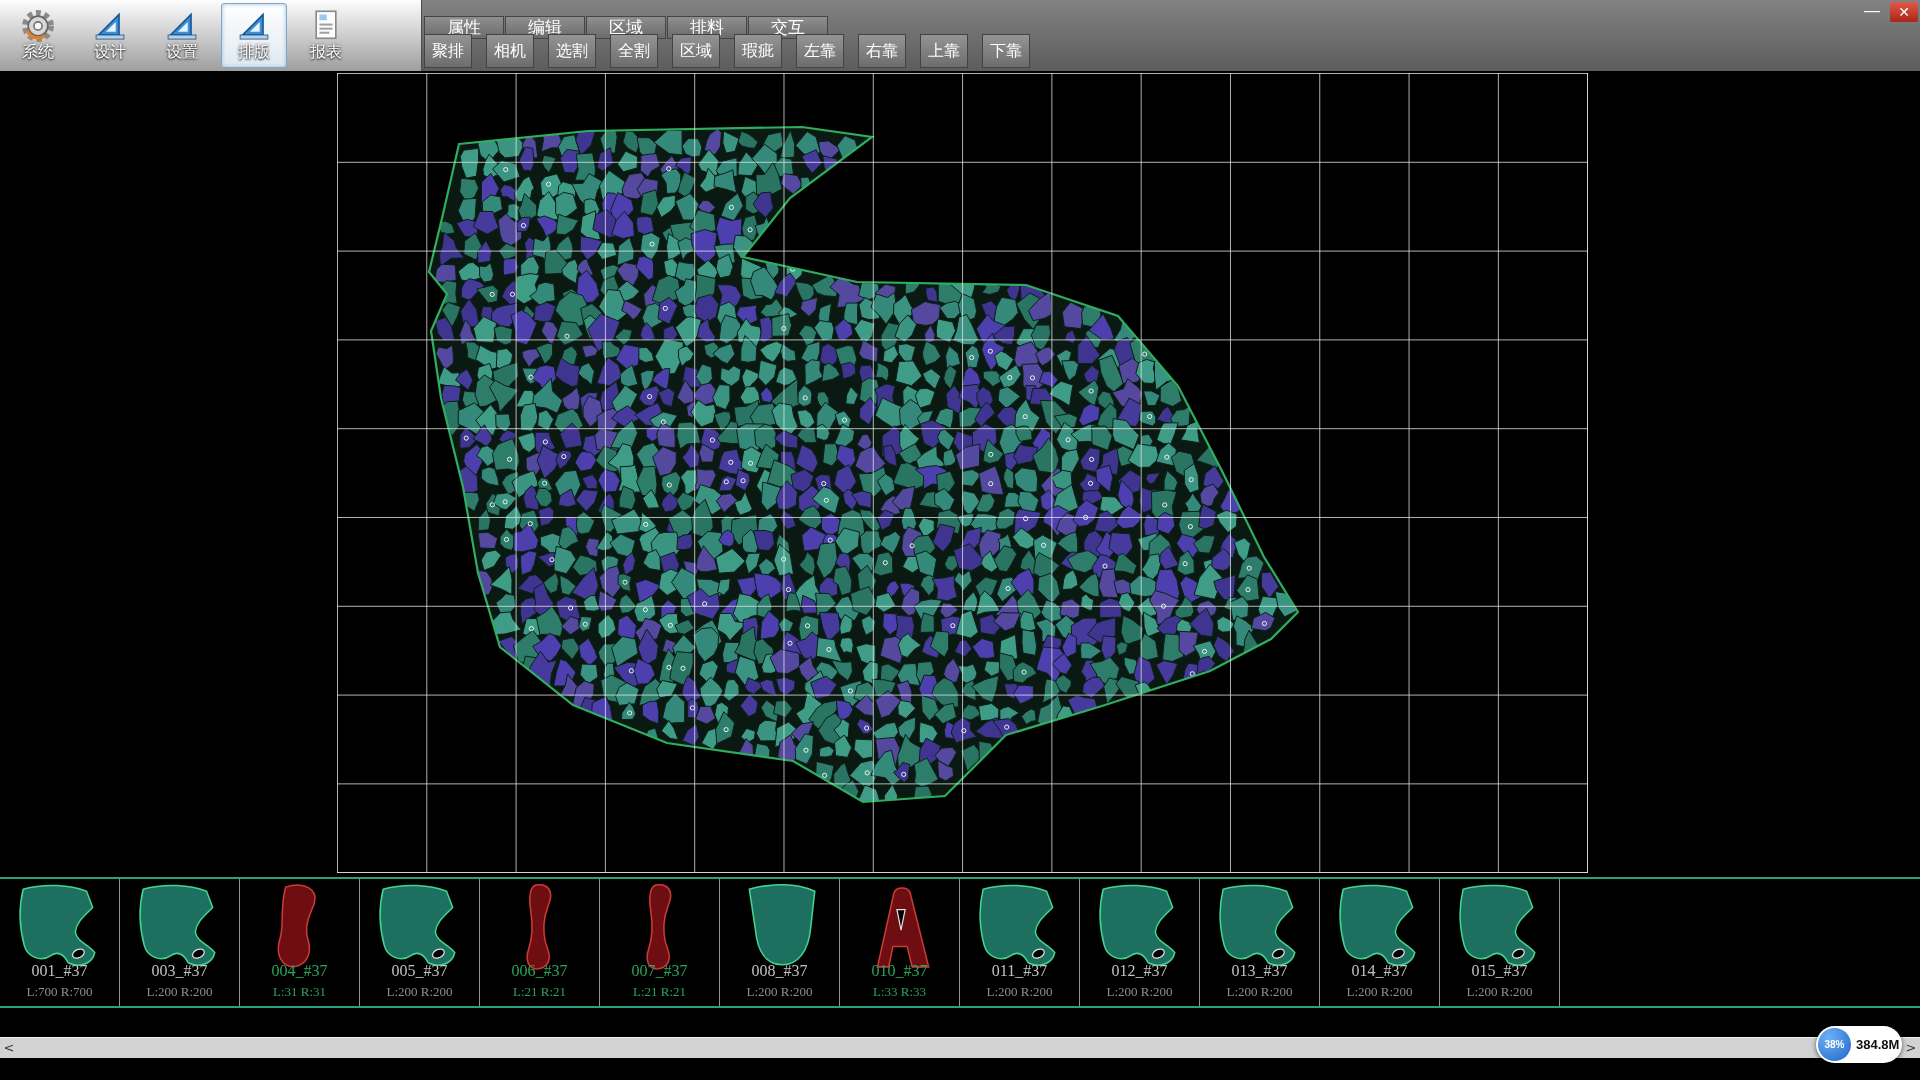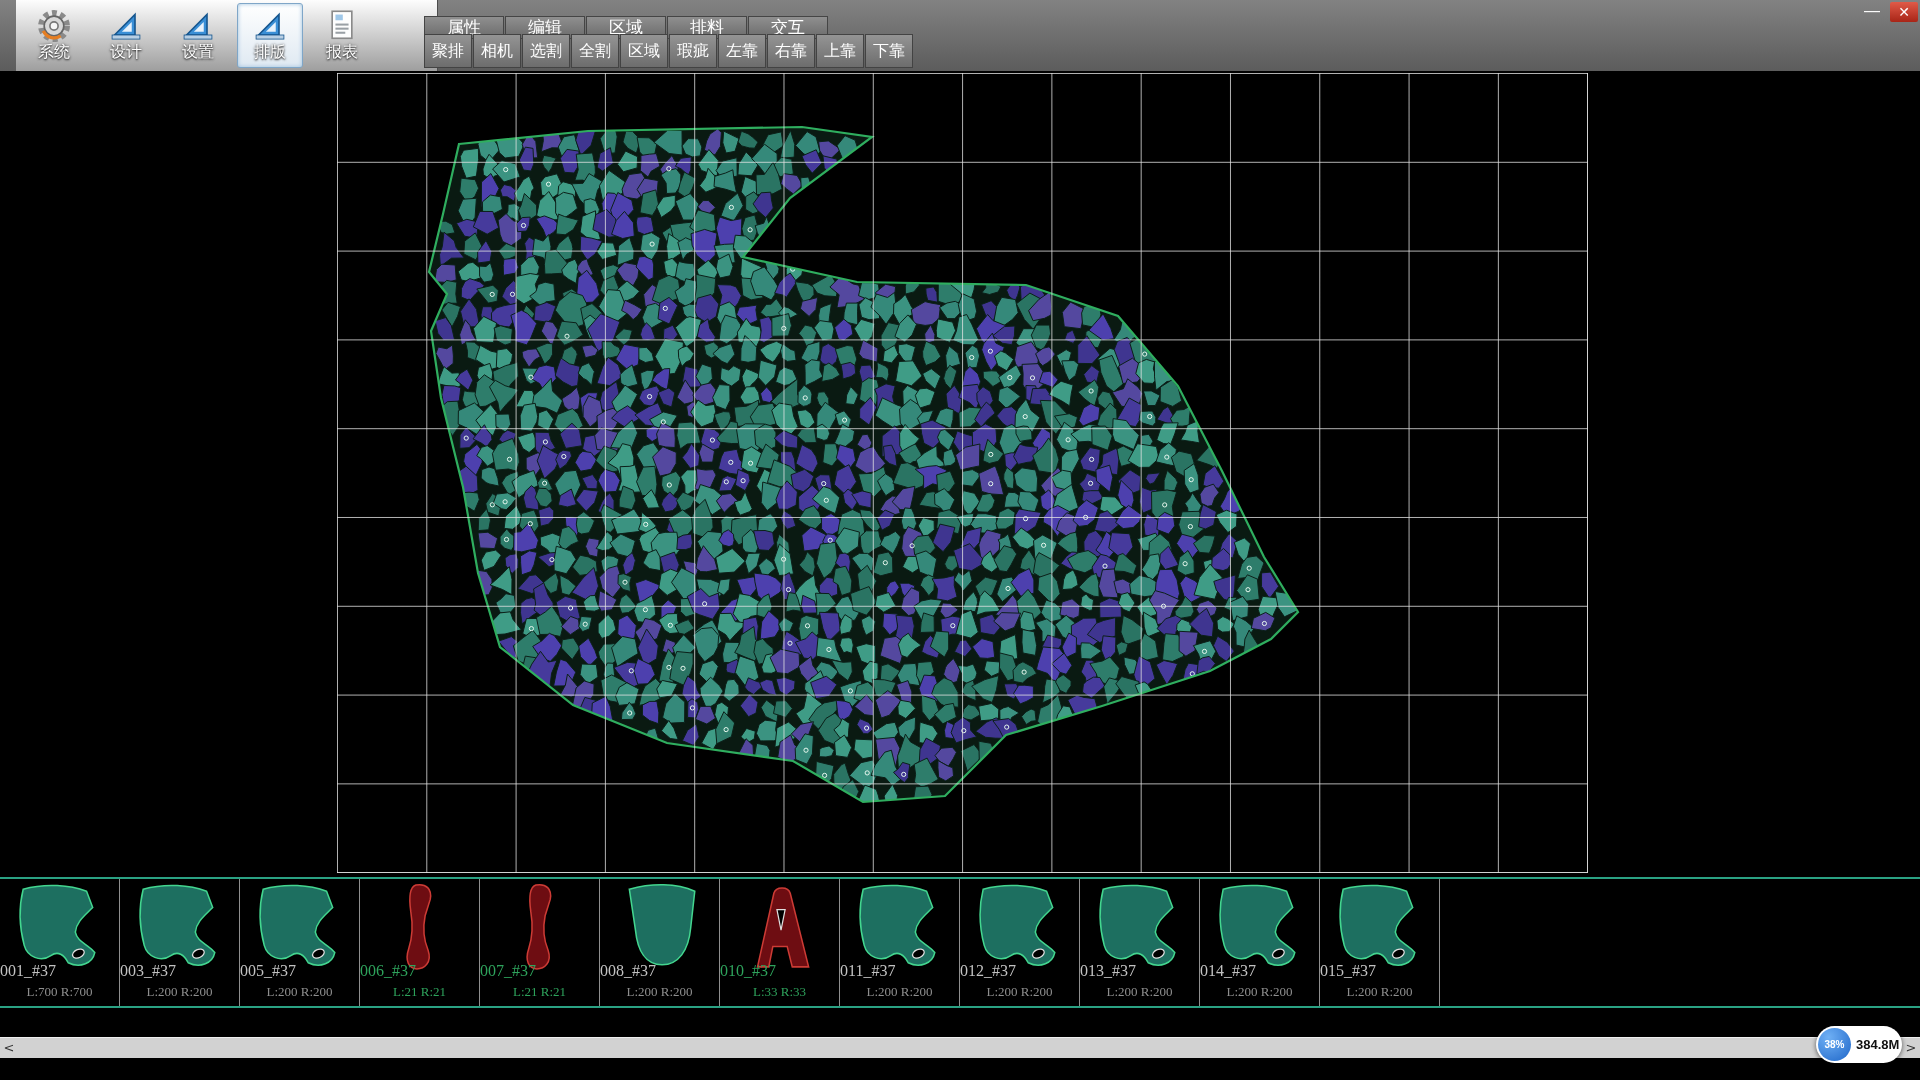--- a/index.html
+++ b/index.html
@@ -1,47 +1,47 @@
 <!DOCTYPE html>
 <html><head>
 <meta charset="utf-8">
 <style>
   html,body{margin:0;padding:0;background:#000;}
   body{width:1920px;height:1080px;position:relative;overflow:hidden;font-family:"Liberation Sans",sans-serif;}
 
   
   .topbar{position:absolute;left:0;top:0;width:1920px;height:71px;background:linear-gradient(#828282,#5c5c5c);}
-  .apptabs{position:absolute;left:16px;top:0;width:422px;height:71px;background:linear-gradient(#fdfdfd,#9e9e9e);display:flex;align-items:stretch;padding:2px 0 2px 5px;box-sizing:border-box;border-right:1px solid #4c4c4c;}
+  .apptabs{position:absolute;left:0;top:0;width:422px;height:71px;background:linear-gradient(#fdfdfd,#9e9e9e);display:flex;align-items:stretch;padding:2px 0 2px 5px;box-sizing:border-box;border-right:1px solid #4c4c4c;}
   .apptab{width:66px;margin:1px 6px 1px 0;display:flex;flex-direction:column;align-items:center;justify-content:center;border-radius:3px;cursor:pointer;box-sizing:border-box;}
   .apptab .icon{width:36px;height:36px;}
   .apptab .icon svg{width:100%;height:100%;}
   .apptab .lbl{font:16px "Liberation Serif",serif;color:#fff;text-shadow:0 1px 2px #222,0 0 3px #555;margin-top:-2px;}
   .apptab.active{background:linear-gradient(#ffffff,#dfe9f2);border:1px solid #7fa6c8;box-shadow:inset 0 0 4px #9cc0dd;}
   .menu-row1{position:absolute;left:424px;top:16px;height:23px;display:flex;}
   .btn1{width:80px;margin-right:1px;background:linear-gradient(#8f8f8f,#6b6b6b);border:1px solid #454545;color:#fff;font:17px "Liberation Serif",serif;display:flex;align-items:center;justify-content:center;box-sizing:border-box;cursor:pointer;}
-  .menu-row2{position:absolute;left:424px;top:34px;height:34px;display:flex;}
+  .menu-row2{position:absolute;left:424px;top:34px;height:34px;display:flex;gap:13px;}
   .btn2{width:48px;margin-right:1px;background:linear-gradient(#949494,#6d6d6d);border:1px solid #434343;color:#fff;font:16px "Liberation Serif",serif;display:flex;align-items:center;justify-content:center;box-sizing:border-box;cursor:pointer;}
   .win-min{position:absolute;right:36px;top:4px;width:24px;height:18px;color:#fff;font-size:16px;text-align:center;line-height:13px;cursor:pointer;}
   .win-close{position:absolute;right:2px;top:2px;width:28px;height:20px;background:linear-gradient(#e05a48,#a82517);color:#fff;font-size:14px;text-align:center;line-height:20px;border-radius:2px;cursor:pointer;}
 
   
   .canvas{position:absolute;left:0;top:71px;width:1920px;height:806px;background:#000;}
   .nest-svg{position:absolute;left:0;top:0;width:1920px;height:806px;}
   .grid{position:absolute;left:337px;top:2px;width:1250px;height:799px;
     background-image:linear-gradient(to right,rgba(228,228,228,.78) 1px,transparent 1px),
                      linear-gradient(to bottom,rgba(228,228,228,.78) 1px,transparent 1px);
     background-size:89.3px 88.8px;
     border-right:1px solid rgba(228,228,228,.78);border-bottom:1px solid rgba(228,228,228,.78);
     pointer-events:none;}
 
   
   .parts{position:absolute;left:0;top:877px;width:1920px;height:127px;background:#000;border-top:2px solid #2aa183;border-bottom:2px solid #2aa183;display:flex;}
   .part-card{width:120px;height:127px;position:relative;border-right:1px solid #8f8f8f;box-sizing:border-box;cursor:pointer;flex:none;}
   .part-card svg{position:absolute;left:10px;top:2px;width:100px;height:92px;}
-  .part-name{position:absolute;left:0;bottom:26px;width:100%;text-align:left;font:16px "Liberation Serif",serif;color:#c2c2c2;}
+  .part-name{position:absolute;left:0;bottom:26px;width:100%;text-align:center;font:16px "Liberation Serif",serif;color:#c2c2c2;}
   .part-lr{position:absolute;left:0;bottom:6px;width:100%;text-align:center;font:13px "Liberation Serif",serif;color:#8f8f8f;}
   .part-name.green{color:#2ea35c;}
   .part-lr.green{color:#2ea35c;}
 
   
   .mem-badge{position:absolute;left:1816px;top:1026px;width:86px;height:37px;background:#fff;border-radius:19px;box-shadow:0 1px 5px rgba(0,0,0,.6);display:flex;align-items:center;z-index:9;}
   .mem-circle{width:33px;height:33px;margin-left:2px;border-radius:50%;background:radial-gradient(circle at 32% 28%,#6fb0f5,#1e66c8);color:#fff;font:bold 10px "Liberation Sans",sans-serif;display:flex;align-items:center;justify-content:center;}
   .mem-text{margin-left:5px;color:#111;font:bold 13px "Liberation Sans",sans-serif;}
 
   
@@ -1174,20 +1174,27 @@
     <div class="part-card">
       <svg viewBox="0 0 96 90">
         <path d="M12,8 C34,2 58,4 74,10 L80,26 C72,34 64,40 63,50 C65,60 76,62 82,70 C80,80 68,86 56,80 C52,72 46,68 39,73 C29,80 16,74 13,63 C8,44 8,24 12,8 Z" fill="#1d6f60" stroke="#43d68f" stroke-width="1.5"></path>
         <ellipse cx="66" cy="71" rx="6" ry="4" fill="#000" stroke="#e0e0e0" stroke-width="1.2" transform="rotate(-25 66 71)"></ellipse>
       </svg>
       <div class="part-name">003_#37</div>
       <div class="part-lr">L:200 R:200</div>
     </div>
     <div class="part-card">
       <svg viewBox="0 0 96 90">
+        <path d="M34,6 C52,0 66,8 62,22 C56,36 52,46 56,58 C60,72 54,82 42,84 C30,84 24,72 28,58 C33,44 28,26 34,6 Z" fill="#6e0d12" stroke="#cc3b35" stroke-width="1.5"></path>
+      </svg>
+      <div class="part-name green">004_#37</div>
+      <div class="part-lr green">L:31 R:31</div>
+    </div>
+    <div class="part-card">
+      <svg viewBox="0 0 96 90">
         <path d="M12,8 C34,2 58,4 74,10 L80,26 C72,34 64,40 63,50 C65,60 76,62 82,70 C80,80 68,86 56,80 C52,72 46,68 39,73 C29,80 16,74 13,63 C8,44 8,24 12,8 Z" fill="#1d6f60" stroke="#43d68f" stroke-width="1.5"></path>
         <ellipse cx="66" cy="71" rx="6" ry="4" fill="#000" stroke="#e0e0e0" stroke-width="1.2" transform="rotate(-25 66 71)"></ellipse>
       </svg>
       <div class="part-name">005_#37</div>
       <div class="part-lr">L:200 R:200</div>
     </div>
     <div class="part-card">
       <svg viewBox="0 0 96 90">
         <path d="M44,4 C54,2 60,8 58,18 L53,34 C51,44 51,56 56,68 C60,80 52,86 45,86 C37,86 33,78 37,66 C41,54 41,42 39,30 C37,16 38,6 44,4 Z" fill="#6e0d12" stroke="#cc3b35" stroke-width="1.5"></path>
       </svg>

